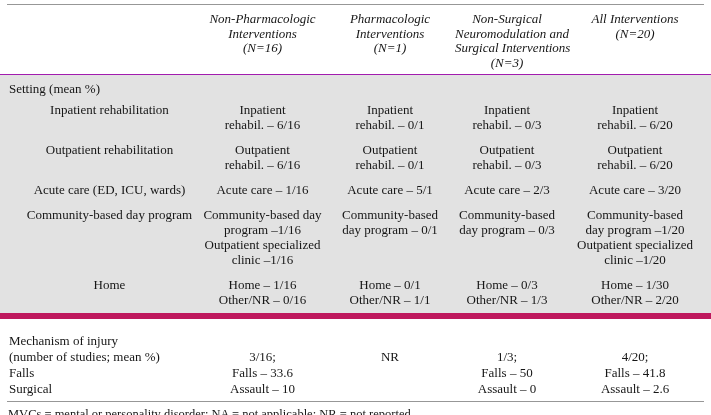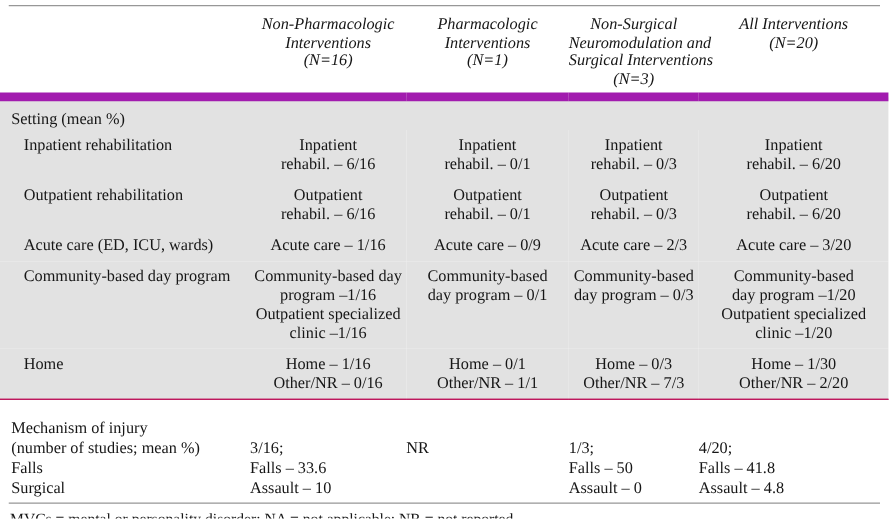--- a/index.html
+++ b/index.html
@@ -39,49 +39,49 @@
     line-height: 14.5px;
     vertical-align: top;
     text-align: center;
     white-space: pre;
     padding: 7px 0 4px 0;
   }
 
   
   tbody.setting-section { background: #e2e2e2; }
   tbody.setting-section tr.section-header-row td {
-    border-top: 7px solid #a21caf;
+    border-top: 1px solid #a21caf;
     font-size: 13px;
     line-height: 15px;
     padding: 6px 0 2px 9px;
     white-space: pre;
   }
   tbody.setting-section tr.data-row td {
     vertical-align: top;
     font-size: 13px;
     line-height: 15px;
     padding: 4px 0 6px 0;
     white-space: pre;
   }
-  tbody.setting-section tr.data-row td.label { padding-left: 19px; text-align: left; }
+  tbody.setting-section tr.data-row td.label { padding-left: 19px; text-align: center; }
   tbody.setting-section tr.data-row td.val   { text-align: center; }
-  tbody.setting-section tr.last-setting-row td { border-bottom: 1px solid #be185d; }
+  tbody.setting-section tr.last-setting-row td { border-bottom: 6px solid #be185d; }
 
   
   tbody.mech-section td {
     font-size: 13px;
     line-height: 16px;
     white-space: pre;
     padding: 0;
   }
   tbody.mech-section tr.mech-head-row td { padding-top: 14px; }
   tbody.mech-section tr.mech-head-row td.label { vertical-align: top; }
   tbody.mech-section tr.mech-head-row td.val   { vertical-align: bottom; }
   tbody.mech-section td.label { padding-left: 9px; text-align: left; }
-  tbody.mech-section td.val   { }
+  tbody.mech-section td.val   { text-align: center; }
   tbody.mech-section tr.mech-last-row td { padding-bottom: 4px; }
 
   .footnote {
     font-size: 12.5px;
     line-height: 15px;
     padding: 5px 0 0 8px;
     white-space: pre;
   }
 </style>
 </head>
@@ -143,21 +143,21 @@
 rehabil. – 0/1</td>
         <td class="val">Outpatient
 rehabil. – 0/3</td>
         <td class="val">Outpatient
 rehabil. – 6/20</td>
       </tr>
 
       <tr class="data-row">
         <td class="label">Acute care (ED, ICU, wards)</td>
         <td class="val">Acute care – 1/16</td>
-        <td class="val">Acute care – 0/9</td>
+        <td class="val">Acute care – 5/1</td>
         <td class="val">Acute care – 2/3</td>
         <td class="val">Acute care – 3/20</td>
       </tr>
 
       <tr class="data-row">
         <td class="label">Community-based day program</td>
         <td class="val">Community-based day
 program –1/16
 Outpatient specialized
 clinic –1/16</td>
@@ -171,21 +171,21 @@
 clinic –1/20</td>
       </tr>
 
       <tr class="data-row last-setting-row">
         <td class="label">Home</td>
         <td class="val">Home – 1/16
 Other/NR – 0/16</td>
         <td class="val">Home – 0/1
 Other/NR – 1/1</td>
         <td class="val">Home – 0/3
-Other/NR – 7/3</td>
+Other/NR – 1/3</td>
         <td class="val">Home – 1/30
 Other/NR – 2/20</td>
       </tr>
     </tbody>
 
     <tbody class="mech-section">
       <tr class="mech-head-row">
         <td class="label">Mechanism of injury
 (number of studies; mean %)</td>
         <td class="val">3/16;</td>
@@ -201,21 +201,21 @@
         <td class="val">Falls – 50</td>
         <td class="val">Falls – 41.8</td>
       </tr>
 
 
       <tr class="mech-last-row">
         <td class="label">Surgical</td>
         <td class="val">Assault – 10</td>
         <td class="val"></td>
         <td class="val">Assault – 0</td>
-        <td class="val">Assault – 4.8</td>
+        <td class="val">Assault – 2.6</td>
       </tr>
     </tbody>
   </table>
 
   <div class="rule"></div>
 
   <div class="footnote">MVCs = mental or personality disorder; NA = not applicable; NR = not reported.</div>
 
 </div>
 

